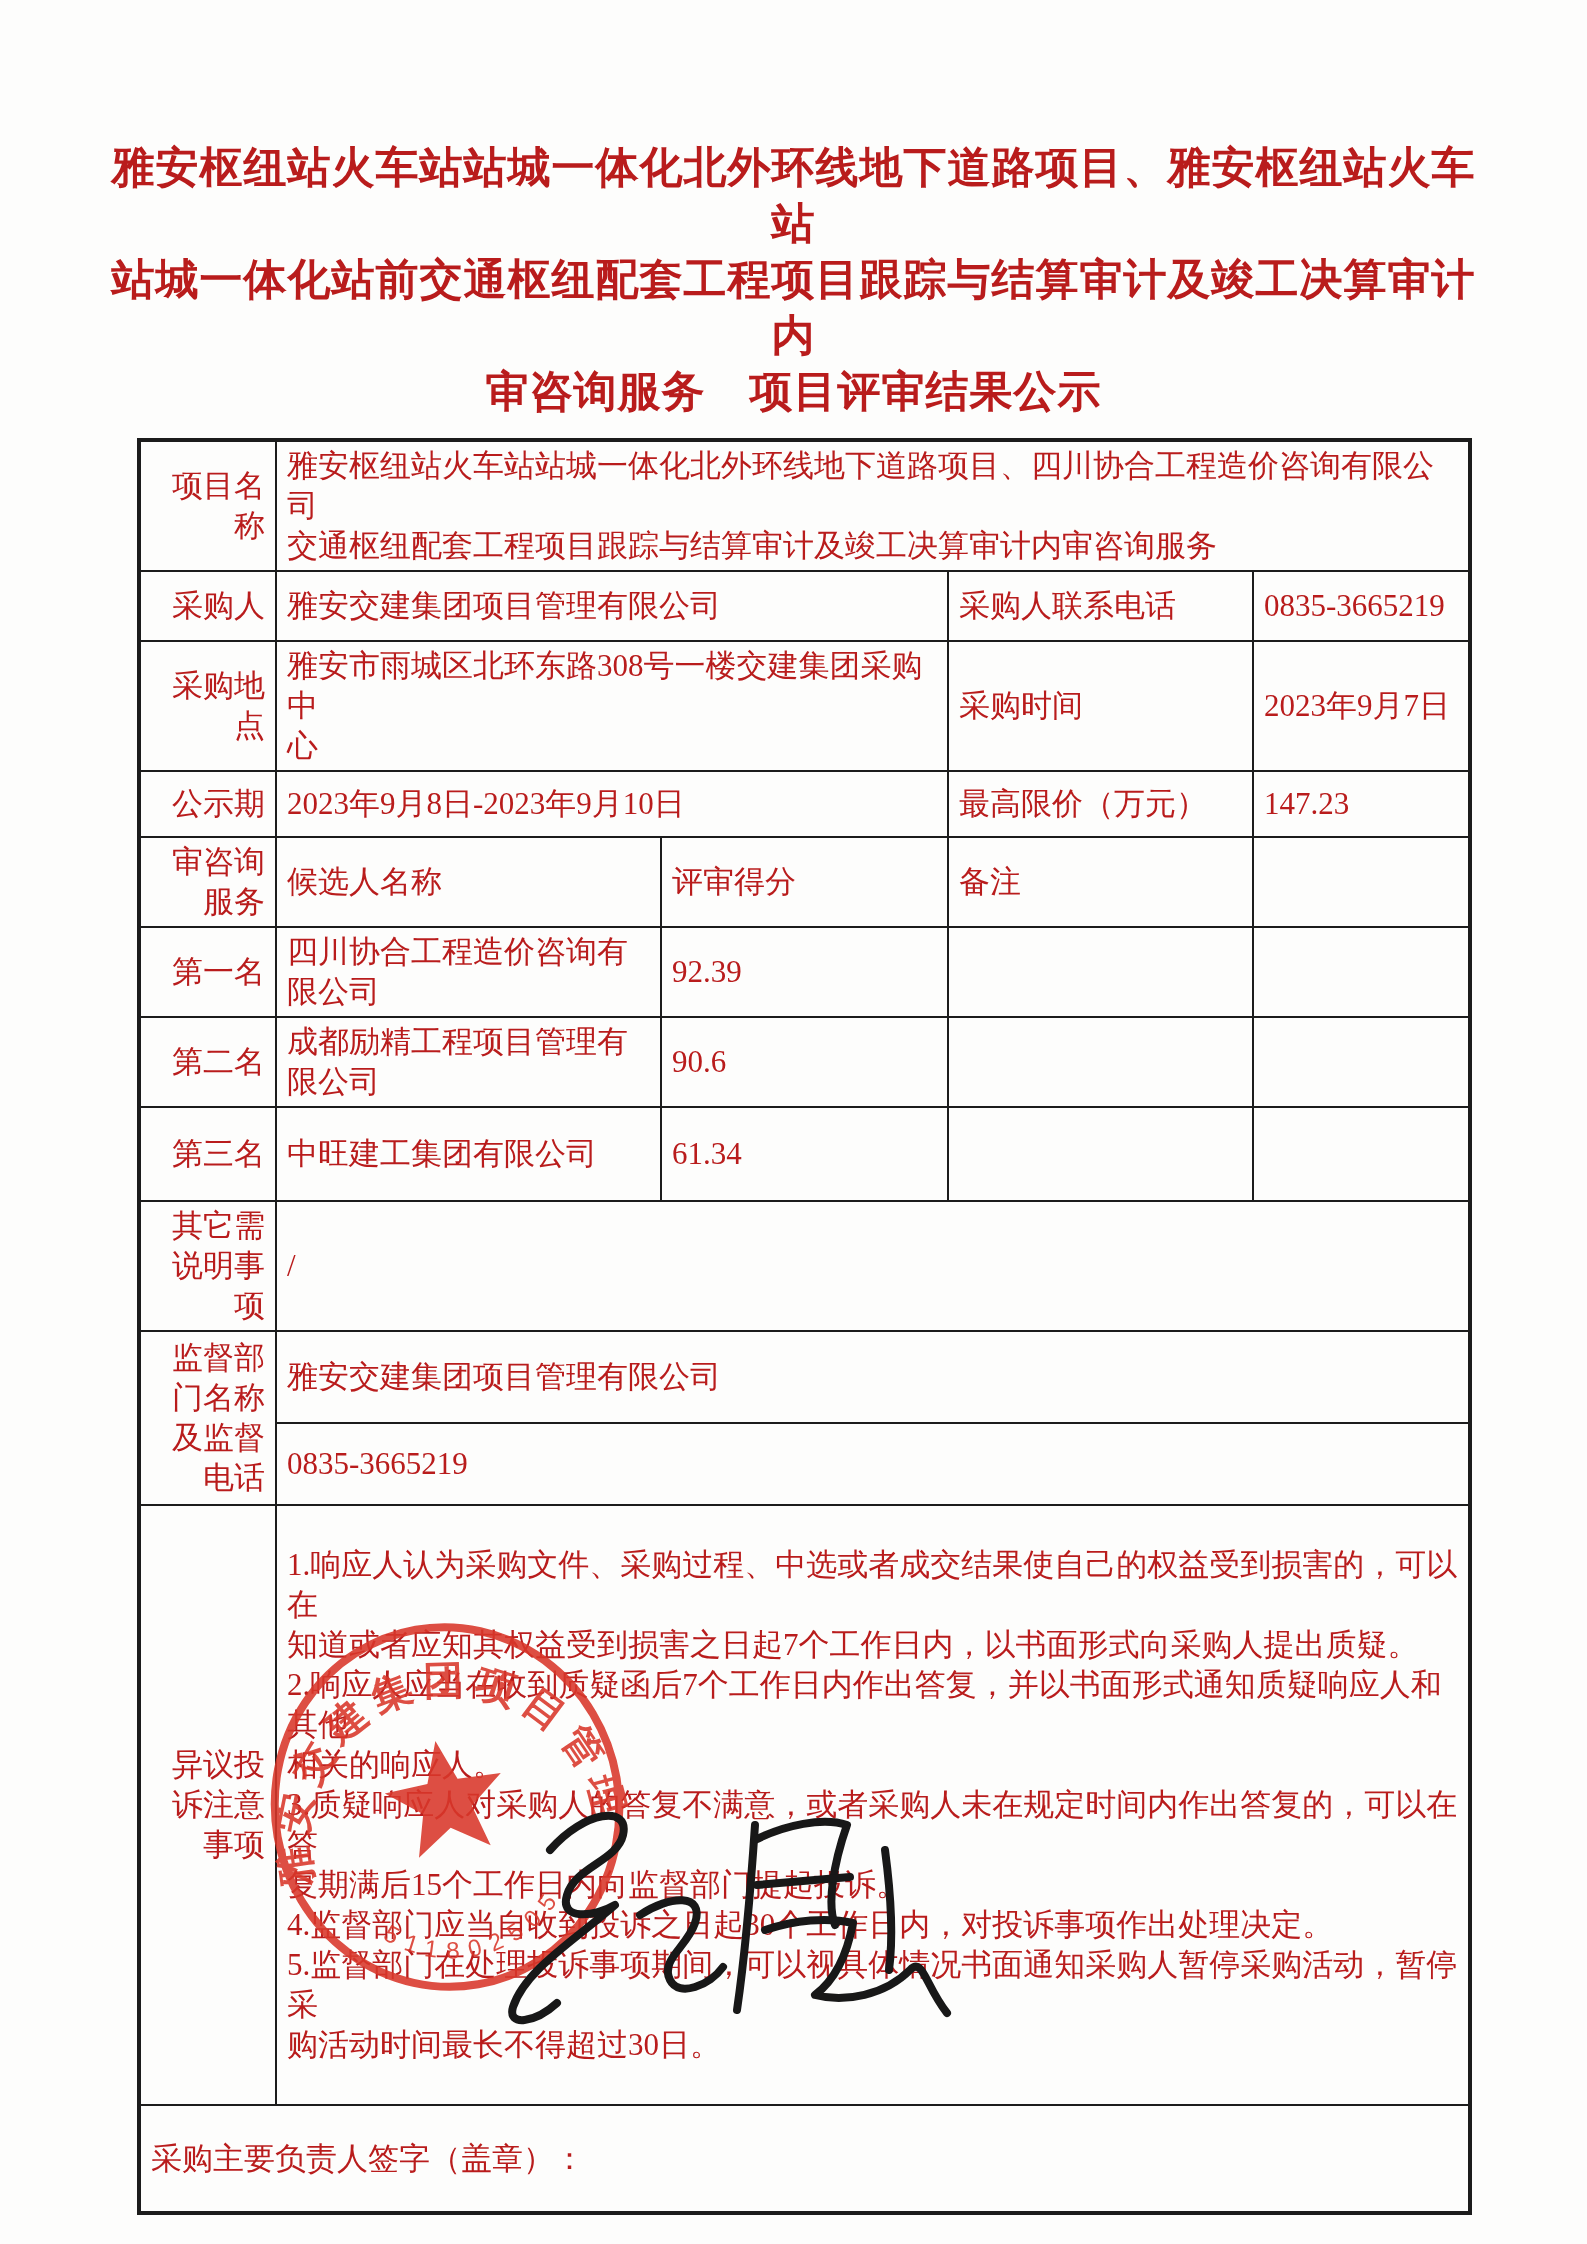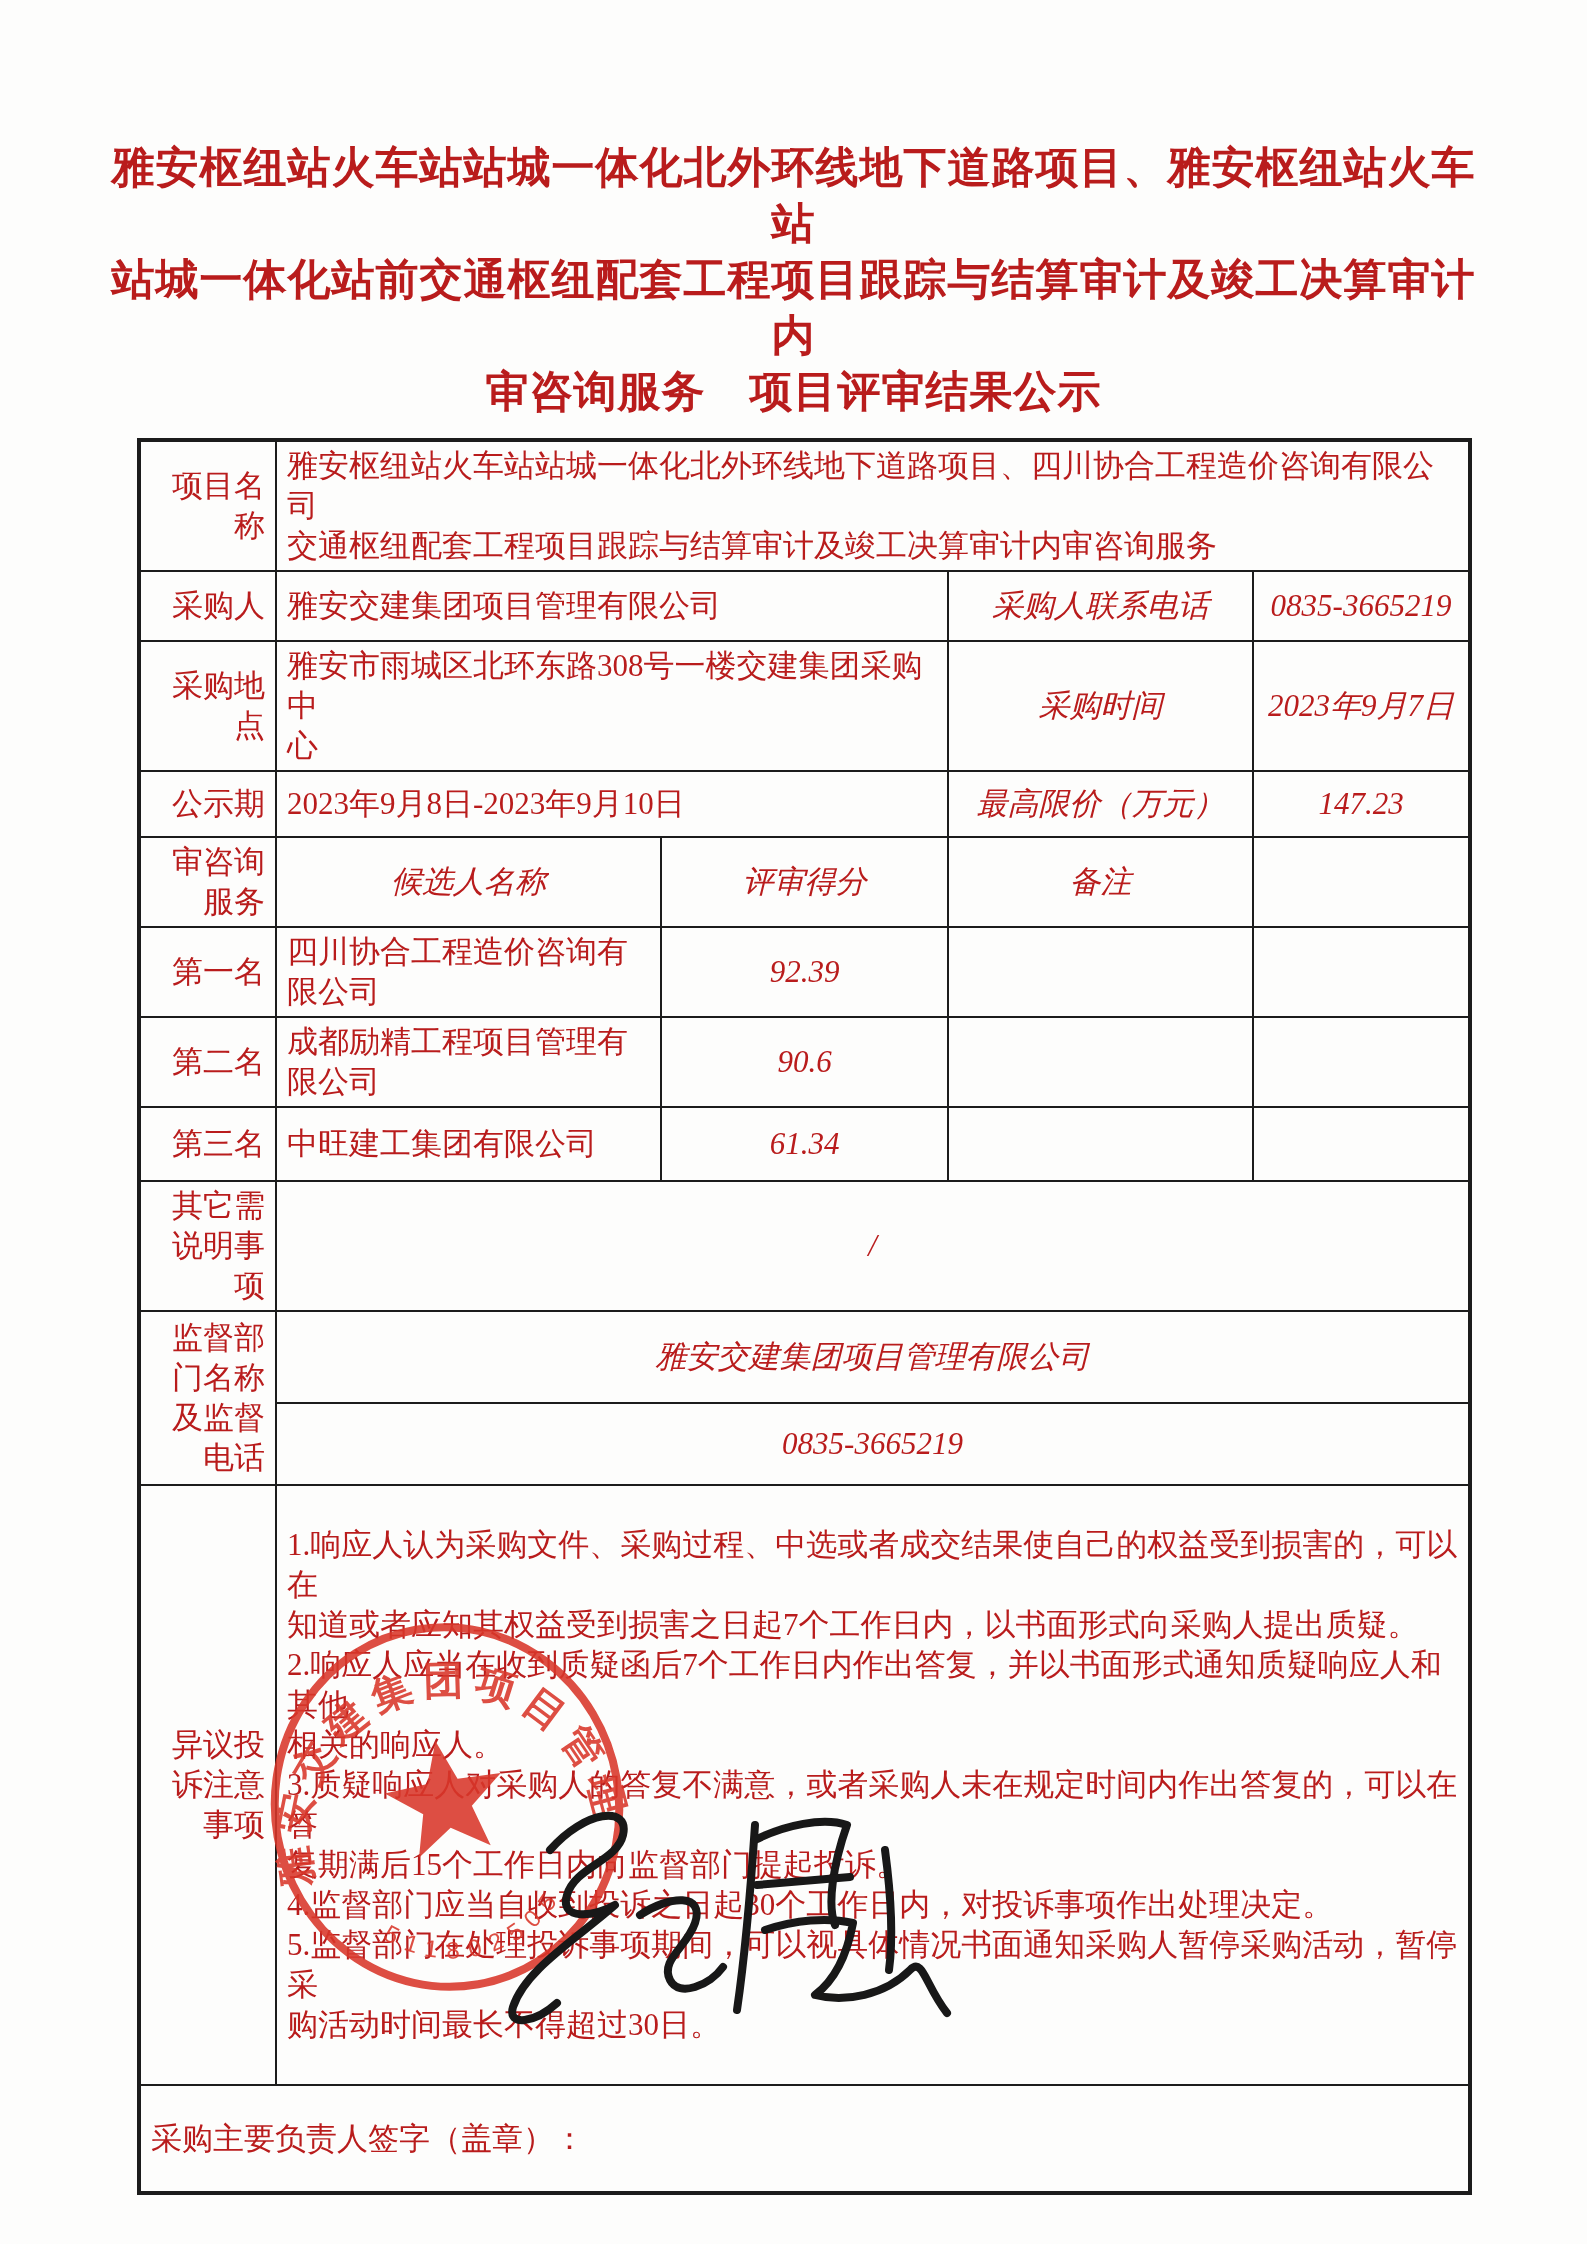--- a/index.html
+++ b/index.html
@@ -31,21 +31,21 @@
   }
   table.main td{
     border:2px solid #1c1c1c;
     font-size:31px;
     line-height:40px;
     padding:4px 10px;
     vertical-align:middle;
     overflow:hidden;
   }
   td.lbl{padding-left:8px;padding-right:4px;text-align:right;}
-  td.center{text-align:center;font-style:italic;}
+  td.center{text-align:left;}
   td.preline{white-space:pre-line;}
   td.valwrap{white-space:pre-line;font-size:30px;}
   td.objection-cell{
     font-size:29px;
     line-height:37.5px;
     white-space:pre-line;
     padding-left:14px;
     vertical-align:middle;
   }
   td.sig-cell{font-size:31px;padding-left:10px;}
@@ -128,21 +128,21 @@
     </tr>
 
     <tr style="height:80px">
       <td class="lbl">第二名</td>
       <td>成都励精工程项目管理有限公司</td>
       <td class="center">90.6</td>
       <td></td>
       <td></td>
     </tr>
 
-    <tr style="height:74px">
+    <tr style="height:94px">
       <td class="lbl">第三名</td>
       <td>中旺建工集团有限公司</td>
       <td class="center">61.34</td>
       <td></td>
       <td></td>
     </tr>
 
     <tr style="height:96px">
       <td class="lbl">其它需说明事项</td>
       <td colspan="4" class="center">/</td>

